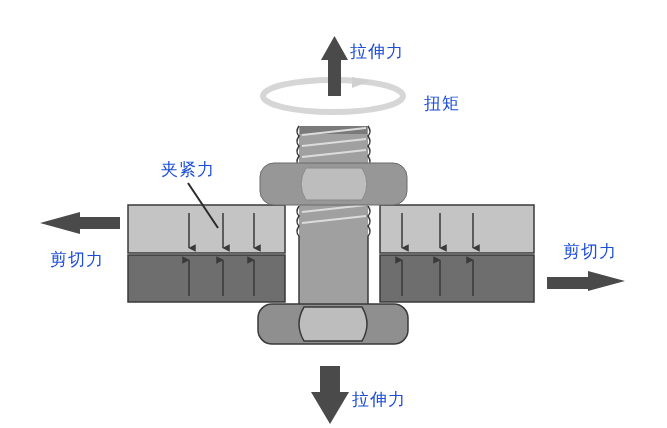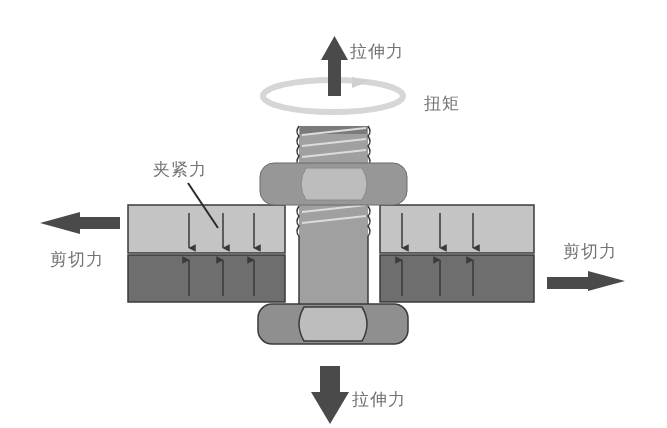--- a/index.html
+++ b/index.html
@@ -1,19 +1,19 @@
 <!DOCTYPE html>
 <html><head>
   <meta charset="utf-8">
   <style>
     html, body { margin: 0; padding: 0; background: #ffffff; }
     body { width: 667px; height: 428px; overflow: hidden; position: relative;
            font-family: "DejaVu Serif", "Liberation Serif", serif; }
     #canvas { position: absolute; left: 0; top: 0; width: 667px; height: 428px; }
-    .label { position: absolute; font-size: 17px; color: #737373; white-space: nowrap;
+    .label { position: absolute; font-size: 17px; color: #1d4ed8; white-space: nowrap;
              font-family: "DejaVu Serif", "Liberation Serif", serif; letter-spacing: 1px; }
   </style>
 </head>
 <body>
 
 <svg id="canvas" width="667" height="428" viewBox="0 0 667 428" xmlns="http://www.w3.org/2000/svg">
   <defs>
     <marker id="ah" viewBox="0 0 10 10" refX="5" refY="9" markerWidth="5" markerHeight="6" orient="auto-start-reverse">
       <path d="M0,0 L10,0 L5,10 z" fill="#3a3a3a"></path>
     </marker>
@@ -98,16 +98,16 @@
   </g>
 
   <g>
     <rect x="320" y="366" width="20" height="30" fill="#4a4a4a"></rect>
     <polygon points="311,392 330,424 349,392" fill="#4a4a4a"></polygon>
   </g>
 </svg>
 
 <div class="label" style="left:350px; top:40px;">拉伸力</div>
 <div class="label" style="left:424px; top:92px;">扭矩</div>
-<div class="label" style="left:153px; top:158px;">夹紧力</div>
+<div class="label" style="left:161px; top:158px;">夹紧力</div>
 <div class="label" style="left:50px; top:248px;">剪切力</div>
 <div class="label" style="left:563px; top:240px;">剪切力</div>
 <div class="label" style="left:352px; top:388px;">拉伸力</div>
 
 </body></html>

